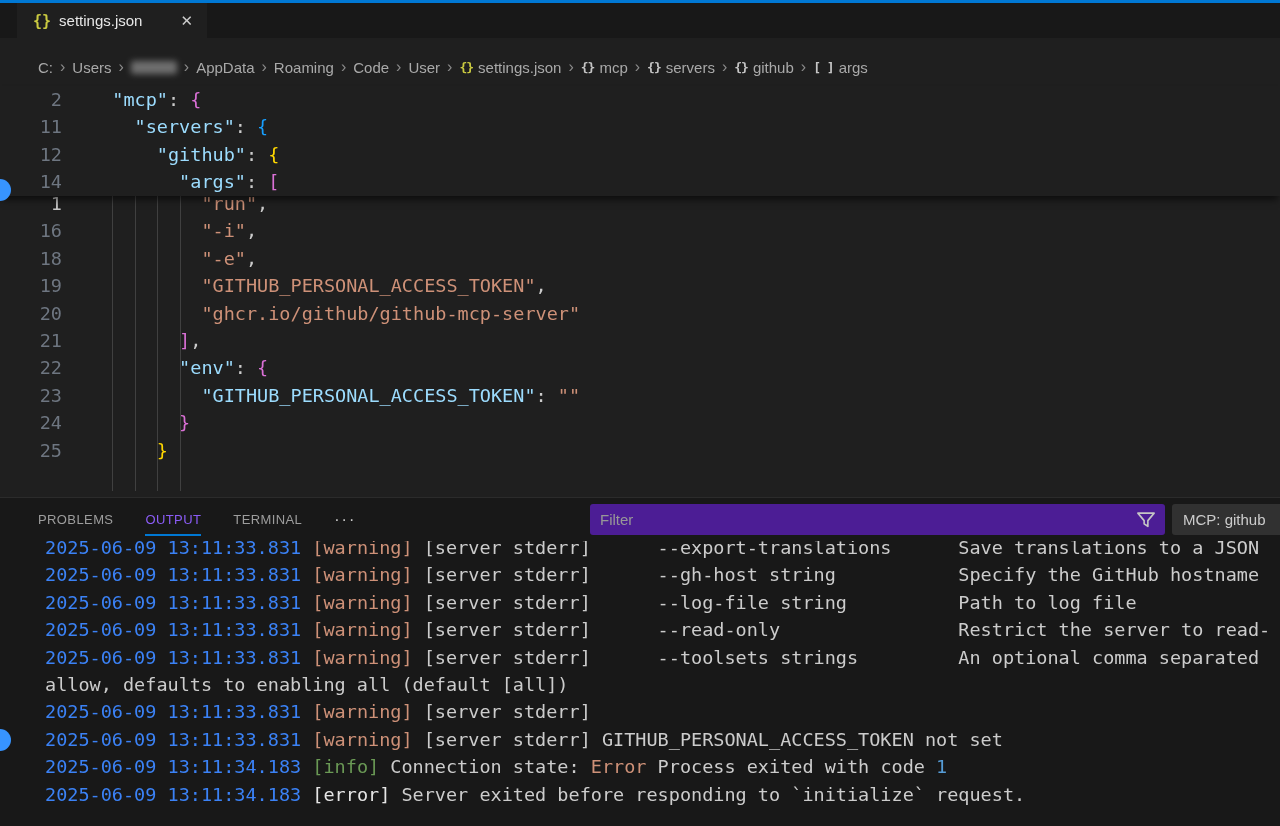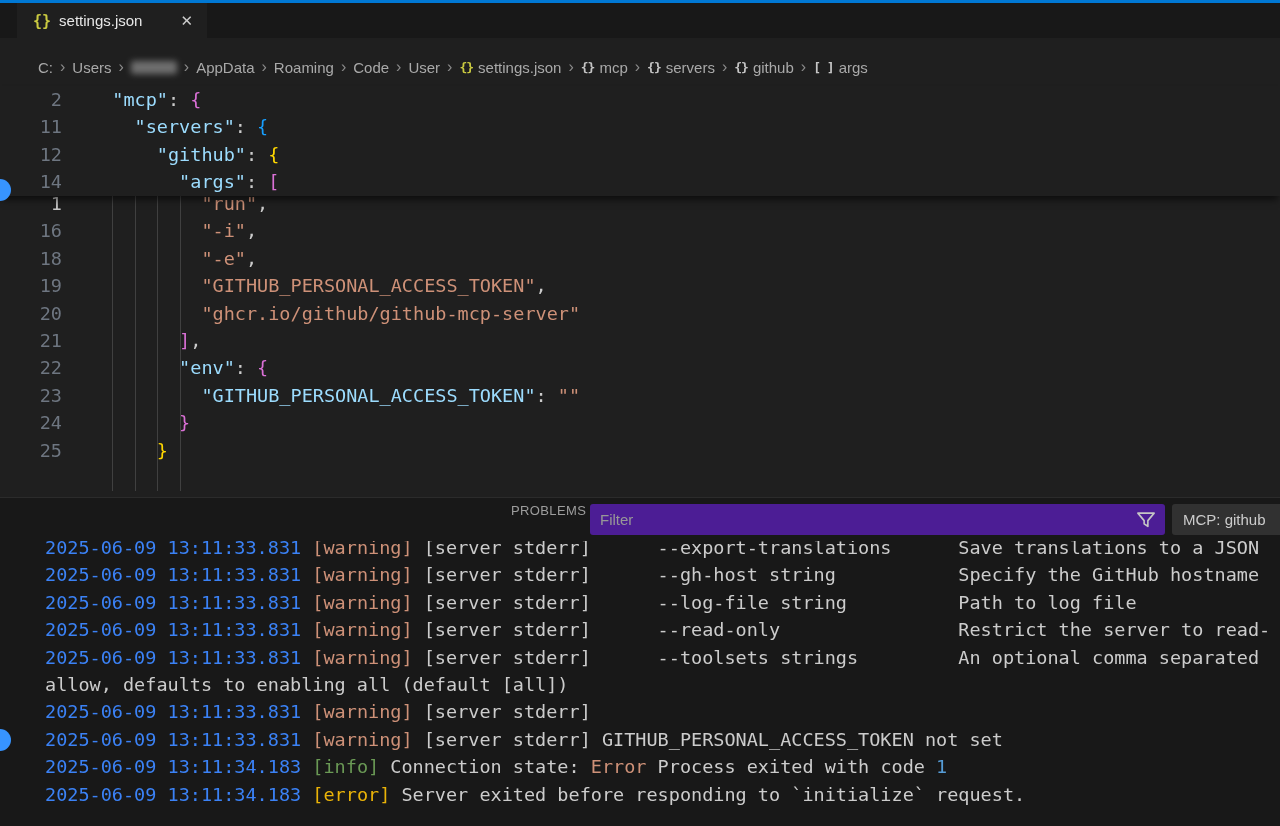--- a/index.html
+++ b/index.html
@@ -40,41 +40,41 @@
   .guide { position:absolute; top:0; bottom:0; width:1px; background:#404040; }
   .sticky { position:absolute; left:0; top:48px; width:1280px; background:#1f1f1f; z-index:3;
             box-shadow:0 6px 7px -2px rgba(0,0,0,.55); }
   .tk-key{color:#9cdcfe} .tk-str{color:#ce9178} .tk-punct{color:#cccccc}
   .tk-gold{color:#ffd700} .tk-pink{color:#da70d6} .tk-blue{color:#179fff} .tk-ws{color:#1f1f1f}
 
   
   .panel { position:absolute; left:0; top:497px; width:1280px; height:329px; background:#181818;
            border-top:1px solid #2b2b2b; overflow:hidden; }
   .panel-header { position:absolute; left:0; top:0; width:1280px; height:43px; background:#181818; z-index:2;
-                  display:flex; align-items:center;flex-direction:column; }
+                  display:flex; align-items:center; }
   .panel-tabs { display:flex; align-items:center; height:100%; margin-left:38px; }
   .ptab { position:relative; height:100%; display:flex; align-items:center; margin-right:32px;
           font-size:13px; letter-spacing:.4px; color:#9d9d9d; cursor:pointer; white-space:nowrap; }
   .ptab.active { color:#8b5cf6; }
   .ptab.active::after { content:""; position:absolute; left:0; right:0; bottom:5px; height:2px; background:#0078d4; }
   .panel-more { color:#cccccc; font-size:16px; letter-spacing:2px; margin-left:0; cursor:pointer; }
   .filter-box { position:absolute; left:590px; top:6px; width:575px; height:31px; background:#4c1d95;
                 border-radius:3px; display:flex; align-items:center; }
   .filter-box input { flex:1; background:transparent; border:none; outline:none; color:#cccccc;
                       font-size:15px; font-family:"Liberation Sans", sans-serif; padding:0 10px; }
   .filter-box input::placeholder { color:#989898; }
   .filter-funnel { margin-right:9px; display:flex; align-items:center; cursor:pointer; }
   .channel-select { position:absolute; left:1172px; top:6px; width:130px; height:31px; background:#313131;
                     border-radius:3px; display:flex; align-items:center; padding-left:11px;
                     color:#cccccc; font-size:15px; white-space:nowrap; cursor:pointer; }
 
   .log { position:absolute; left:0; top:36px; width:1400px; z-index:1; padding-left:45px; }
   .log-line { height:27.4px; }
   .lg-time{color:#3b82f6} .lg-info{color:#6a9955} .lg-warn{color:#ce9178}
-  .lg-err{color:#eab308} .lg-text{color:#cccccc} .lg-num{color:#569cd6}
+  .lg-err{color:#e5e5e5} .lg-text{color:#cccccc} .lg-num{color:#569cd6}
 
   
   .dot { position:absolute; width:22px; height:22px; border-radius:50%; background:#3794ff; z-index:5; }
   .dot1 { left:-11px; top:179px; }
   .dot2 { left:-11px; top:729px; }
 </style>
 </head>
 <body>
 
 <div class="window">

